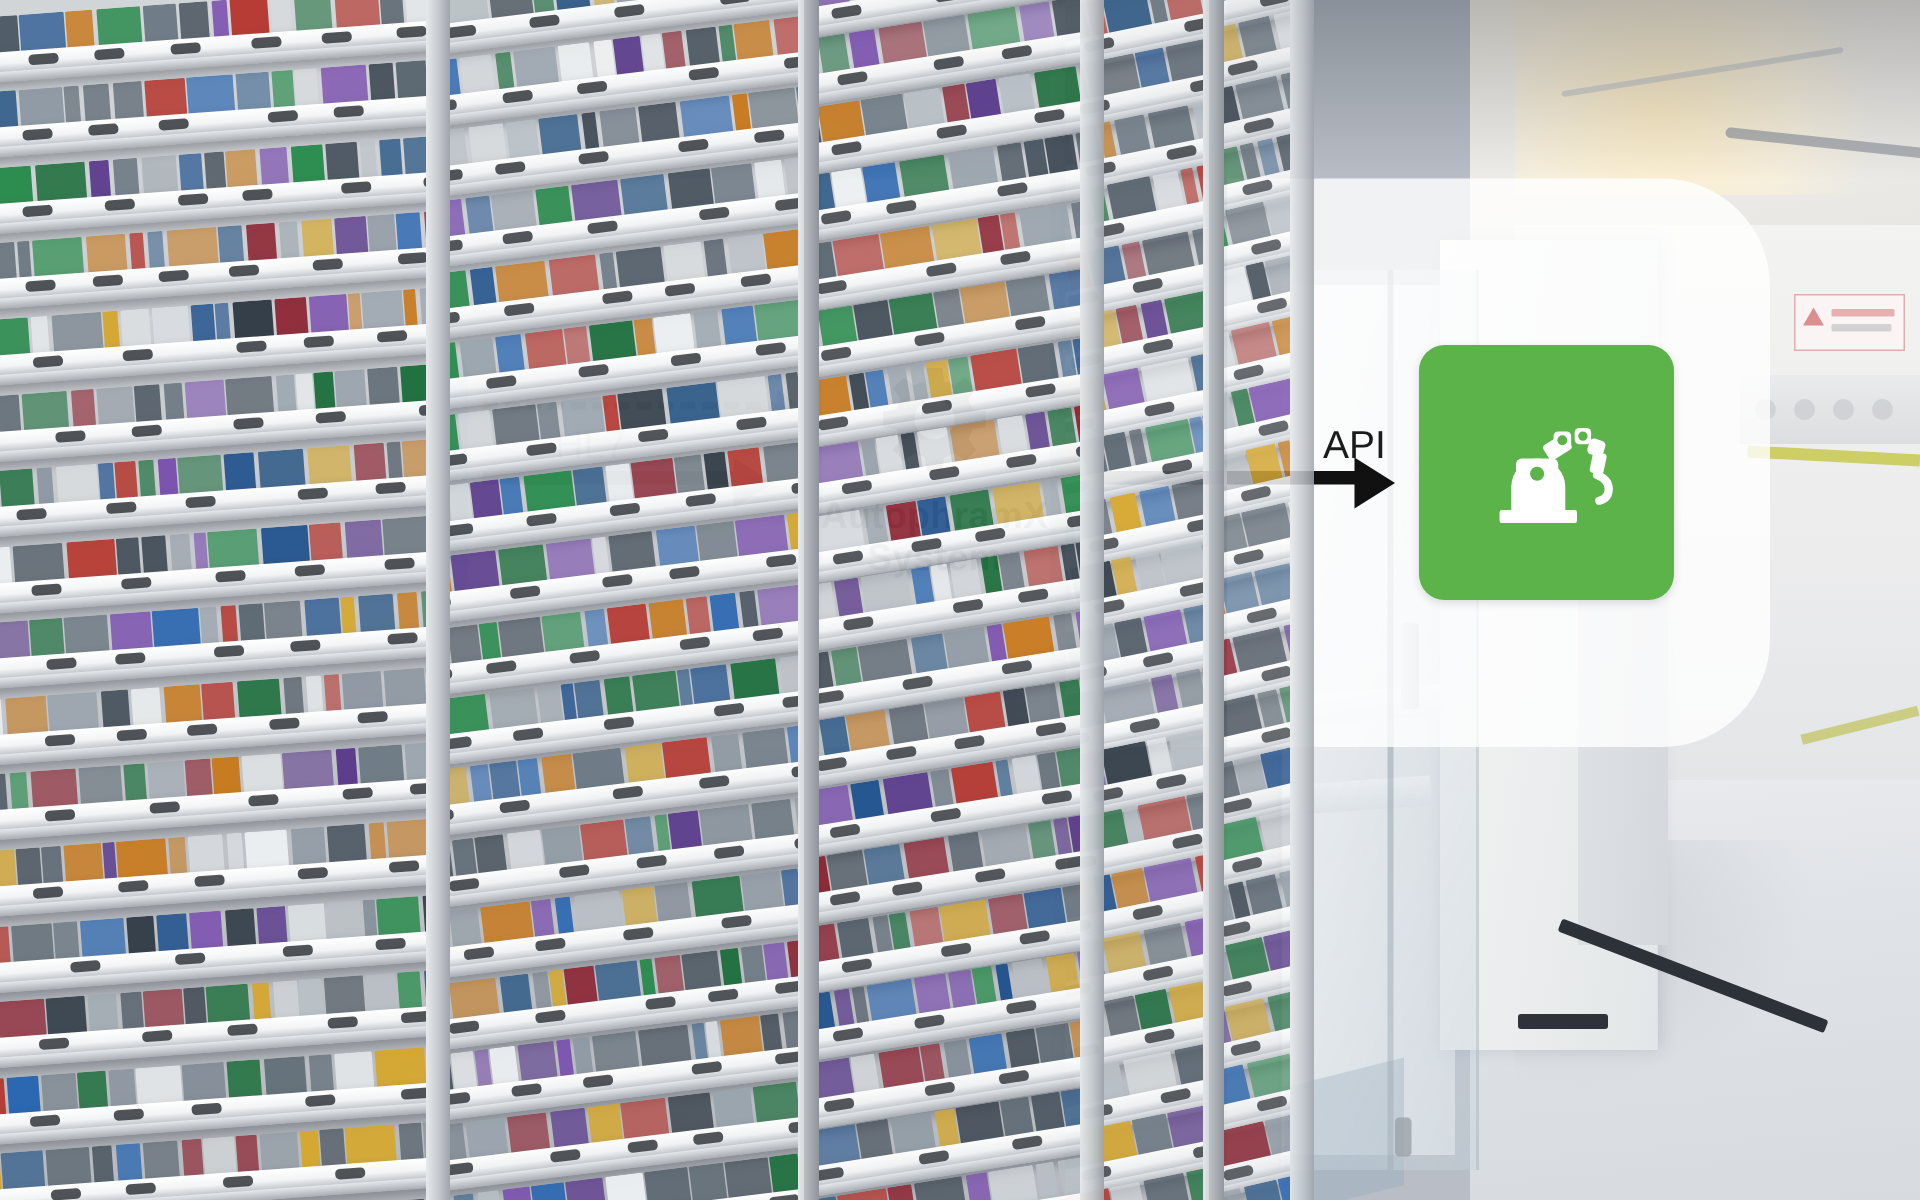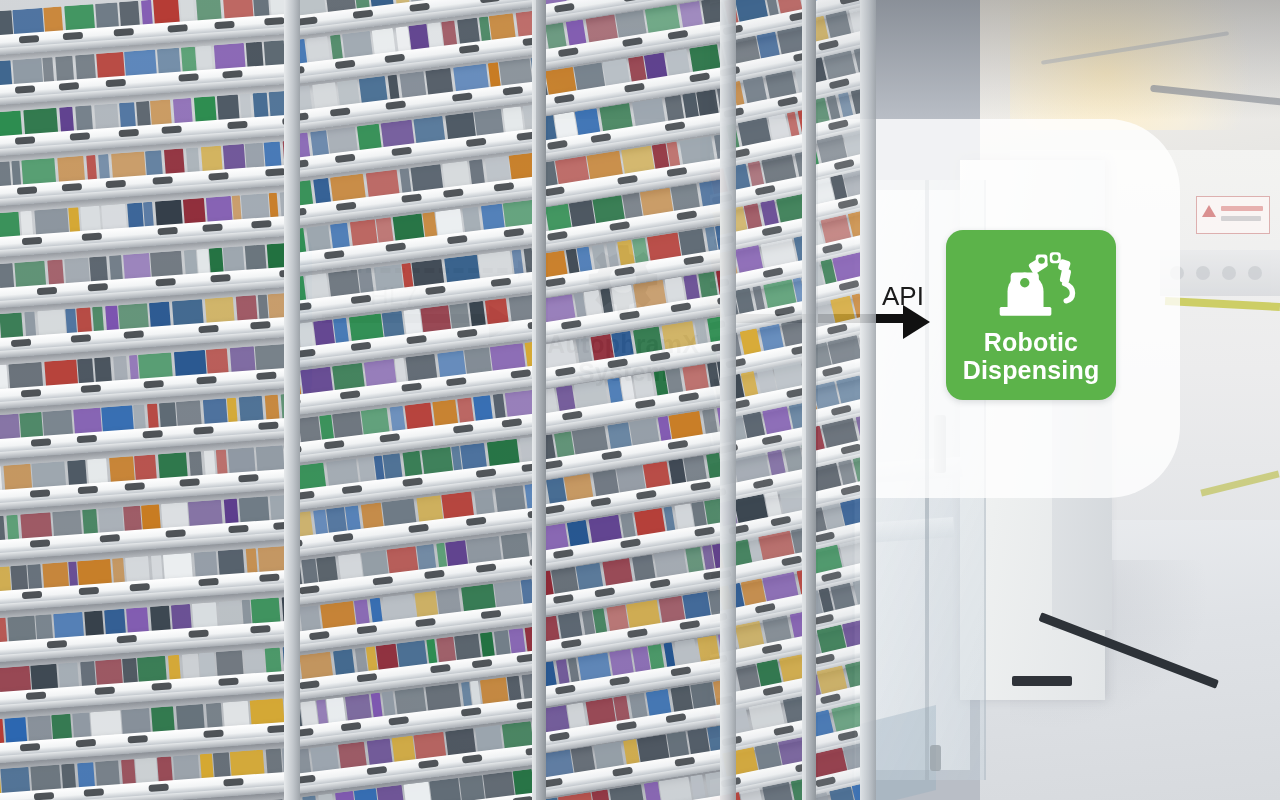--- a/index.html
+++ b/index.html
@@ -1991,20 +1991,16 @@
             <rect x="100" y="28" width="12" height="18" rx="3" transform="rotate(12 100 28)"></rect>
           </g>
 
           <circle cx="52" cy="47" r="6" fill="#5cb34a"></circle>
           <circle cx="73.5" cy="18.5" r="4.2" fill="#5cb34a"></circle>
           <circle cx="91" cy="15" r="4.0" fill="#5cb34a"></circle>
 
           <path d="M103 48 q10 4 10 12 q0 8-8 10" fill="none" stroke="#ffffff" stroke-width="7" stroke-linecap="round"></path>
         </svg>
       </div>
-      <div class="label">
-        <span>Robotic</span><br>
-        <span>Dispensing</span>
-      </div>
     </div>
 
   </div>
 </div>
 
 </body></html>

